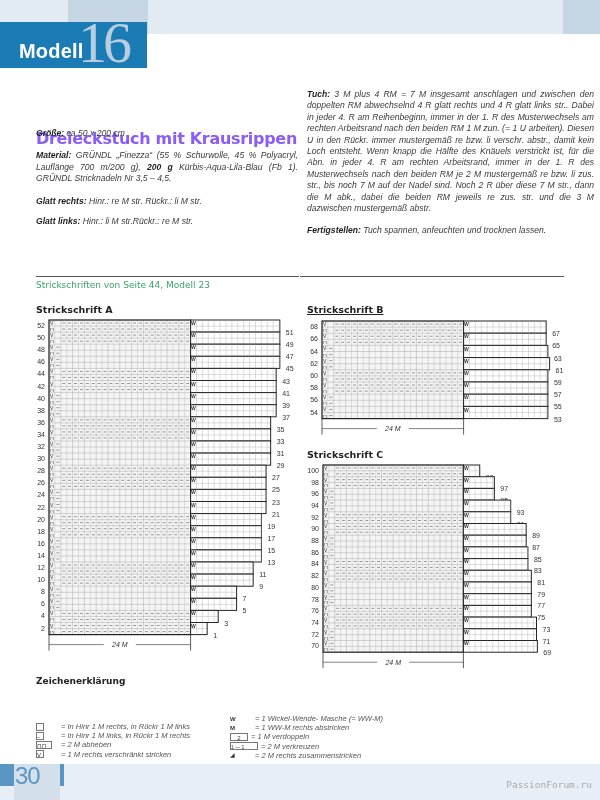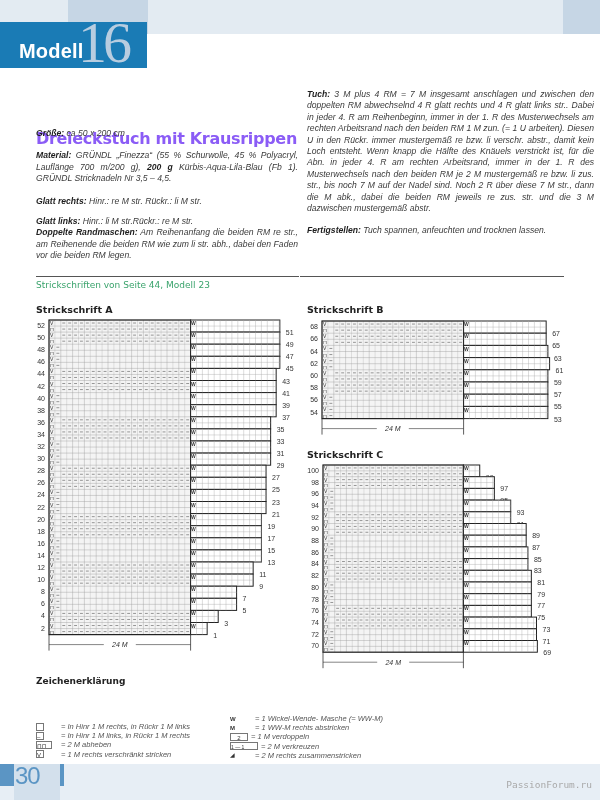--- a/index.html
+++ b/index.html
@@ -57,35 +57,34 @@
 <div class="model-label">Modell</div>
 <div class="model-num">16</div>
 
 <div class="title">Dreieckstuch mit Krausrippen</div>
 
 <div class="col left-col">
   <p><b>Größe:</b><span> ca 50 x 200 cm</span></p>
   <p><b>Material:</b><span> GRÜNDL „Finezza“ (55 % Schurwolle, 45 % Polyacryl, Lauflänge 700 m/200 g), </span><b>200 g</b><span> Kürbis-Aqua-Lila-Blau (Fb 1). GRÜNDL Stricknadeln Nr 3,5 – 4,5.</span></p>
   <p class="tight"><b>Glatt rechts:</b><span> Hinr.: re M str. Rückr.: li M str.</span></p>
   <p class="tight"><b>Glatt links:</b><span> Hinr.: li M str.Rückr.: re M str.</span></p>
-  <p><b>Doppelte Randmaschen:</b><span> Am Reihenanfang die beiden RM re str., am Reihenende die beiden RM wie zum li str. abh., dabei den Faden vor die beiden RM legen.</span></p>
 </div>
 
 <div class="col right-col">
   <p><b>Tuch:</b><span> 3 M plus 4 RM = 7 M insgesamt anschlagen und zwischen den doppelten RM abwechselnd 4 R glatt rechts und 4 R glatt links str.. Dabei in jeder 4. R am Reihenbeginn, immer in der 1. R des Musterwechsels am rechten Arbeitsrand nach den beiden RM 1 M zun. (= 1 U arbeiten). Diesen U in den Rückr. immer mustergemäß re bzw. li verschr. abstr., damit kein Loch entsteht. Wenn knapp die Hälfte des Knäuels verstrickt ist, für die Abn. in jeder 4. R am rechten Arbeitsrand, immer in der 1. R des Musterwechsels nach den beiden RM je 2 M mustergemäß re bzw. li zus. str., bis noch 7 M auf der Nadel sind. Noch 2 R über diese 7 M str., dann die M abk., dabei die beiden RM jeweils re zus. str. und die 3 M dazwischen mustergemäß abstr.</span></p>
   <p><b>Fertigstellen:</b><span> Tuch spannen, anfeuchten und trocknen lassen.</span></p>
 </div>
 
 <div class="rule" style="left:36px; top:276px; width:263px;"></div>
 <div class="rule" style="left:300px; top:276px; width:264px;"></div>
 
 <div class="section-head">Strickschriften von Seite 44, Modell 23</div>
 
 <div class="chart-title" style="left:36px; top:304px;">Strickschrift A</div>
-<div class="chart-title" style="left:307px; top:304px;">Strickschrift B</div>
+<div class="chart-title" style="left:307px; top:304px;text-decoration:underline;">Strickschrift B</div>
 <div class="chart-title" style="left:307px; top:449px;">Strickschrift C</div>
 
 <svg class="chart-svg" id="chartA" style="left:0; top:0;" width="600" height="800">
     <rect x="49" y="320" width="141.60000000000002" height="314.59999999999997" fill="#f4f4f4"></rect>
     <line x1="49" y1="320" x2="49" y2="634.5999999999999" stroke="#999" stroke-width="0.4"></line>
     <line x1="54.9" y1="320" x2="54.9" y2="634.5999999999999" stroke="#bbb" stroke-width="0.4"></line>
     <line x1="60.8" y1="320" x2="60.8" y2="634.5999999999999" stroke="#999" stroke-width="0.4"></line>
     <line x1="66.7" y1="320" x2="66.7" y2="634.5999999999999" stroke="#bbb" stroke-width="0.4"></line>
     <line x1="72.6" y1="320" x2="72.6" y2="634.5999999999999" stroke="#999" stroke-width="0.4"></line>
     <line x1="78.5" y1="320" x2="78.5" y2="634.5999999999999" stroke="#bbb" stroke-width="0.4"></line>

